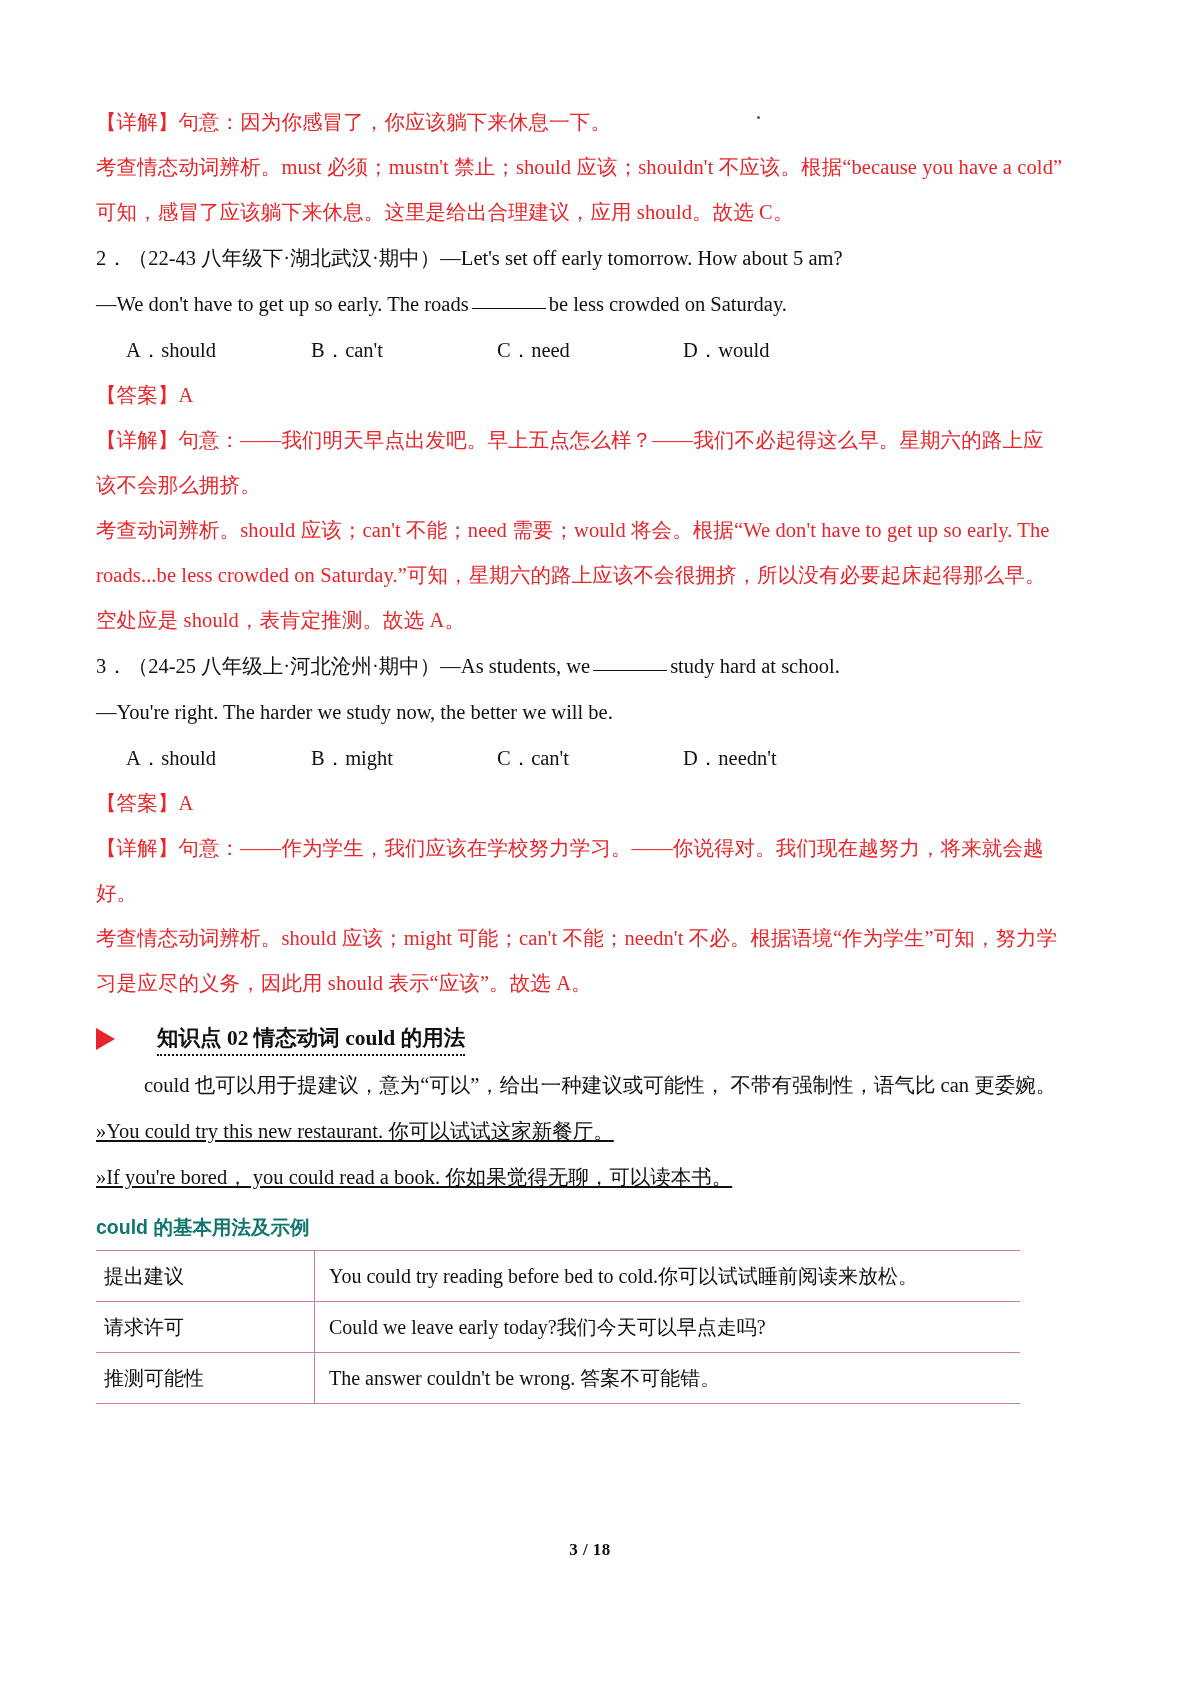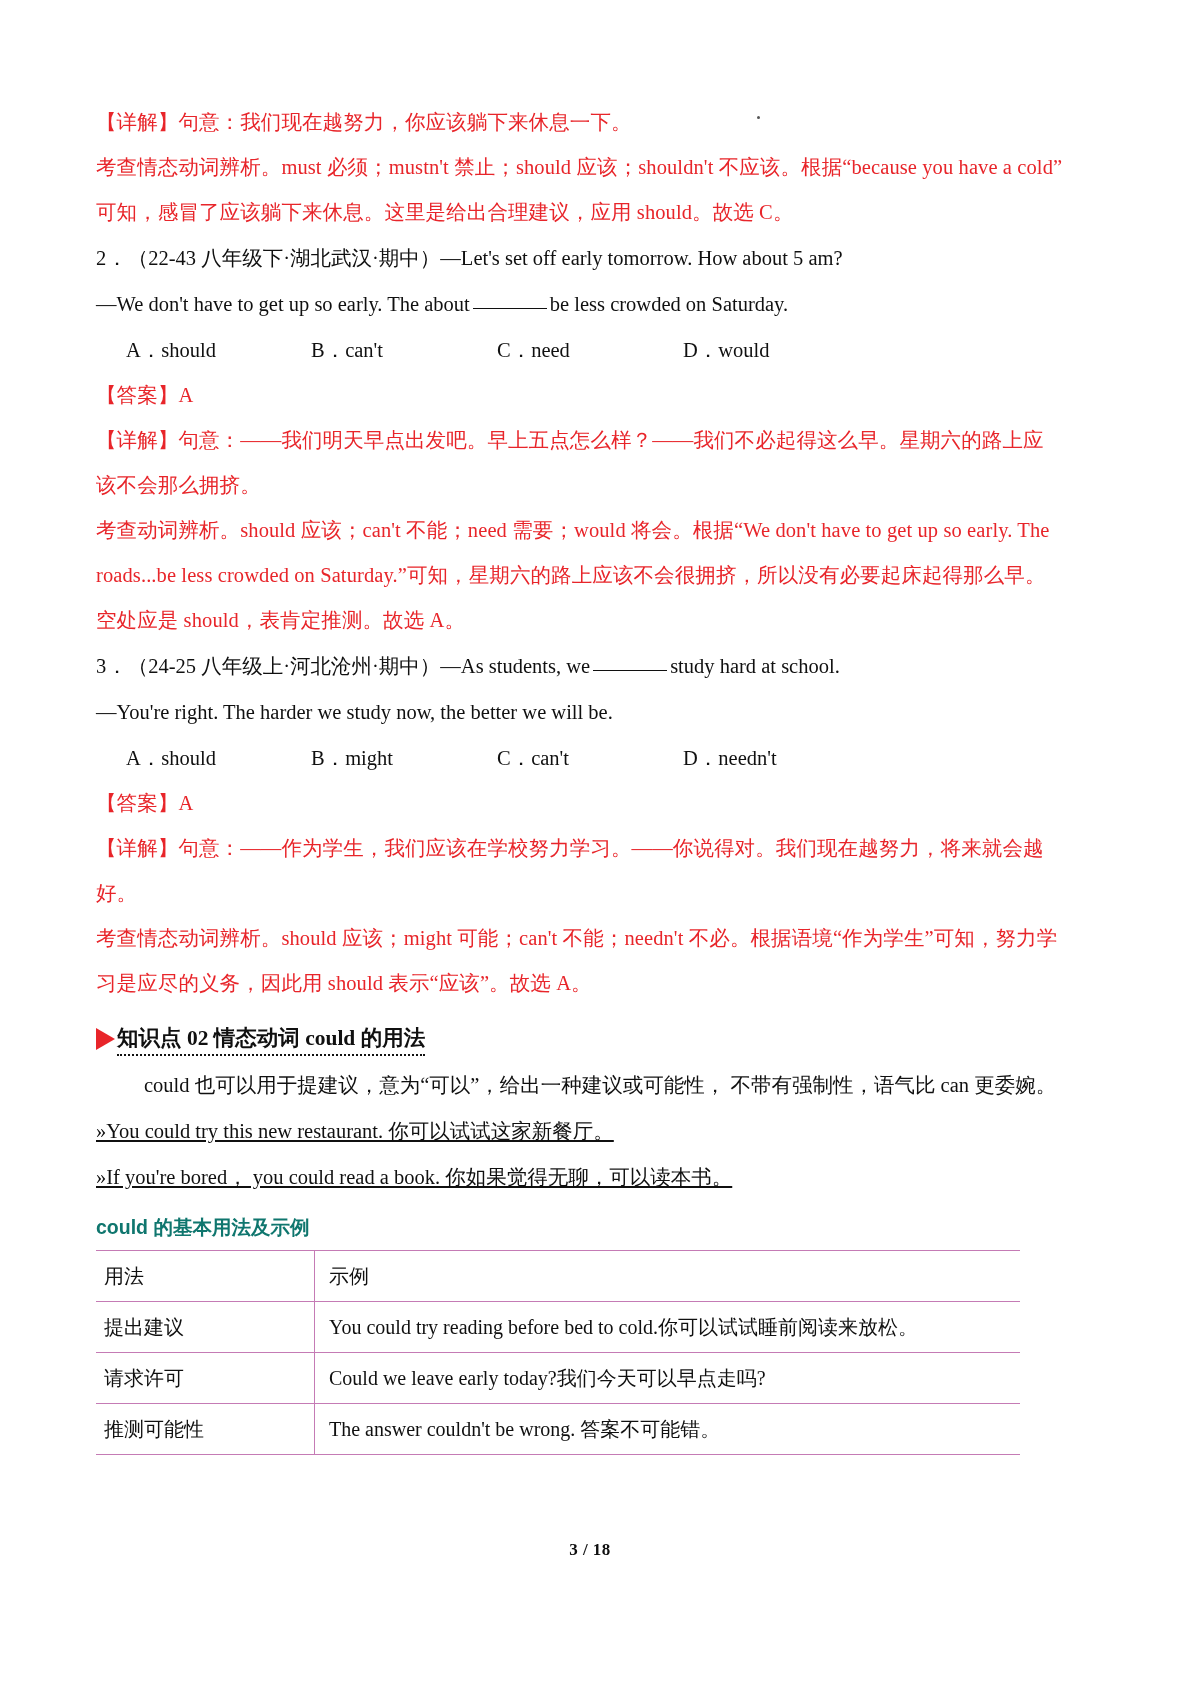--- a/index.html
+++ b/index.html
@@ -82,20 +82,21 @@
   .opt:nth-child(3) { width: 186px; }
   .opt:nth-child(4) { width: 180px; }
 
   
   .kp-heading {
     display: flex;
     align-items: center;
     margin-top: 14px;
     margin-bottom: 4px;
     height: 38px;
+    gap: 40px;
   }
   .kp-arrow {
     width: 0;
     height: 0;
     border-top: 11px solid transparent;
     border-bottom: 11px solid transparent;
     border-left: 19px solid #e8252a;
     margin-right: 2px;
     flex: 0 0 auto;
   }
@@ -180,29 +181,29 @@
 </style>
 </head>
 <body>
 
 <div class="page">
 
   <div class="top-dot"></div>
 
   <div class="content">
 
-    <div class="line red">【详解】句意：我们现在越努力，你应该躺下来休息一下。</div>
+    <div class="line red">【详解】句意：因为你感冒了，你应该躺下来休息一下。</div>
     <div class="line red">考查情态动词辨析。must 必须；mustn't 禁止；should 应该；shouldn't 不应该。根据“because you have a cold”</div>
     <div class="line red">可知，感冒了应该躺下来休息。这里是给出合理建议，应用 should。故选 C。</div>
 
     <div class="q-line">
       <span class="q-num">2．</span><span>（22-43 八年级下·湖北武汉·期中）</span><span>—Let's set off early tomorrow. How about 5 am?</span>
     </div>
     <div class="q-line">
-      <span>—We don't have to get up so early. The about</span><span class="blank-u"></span><span>be less crowded on Saturday.</span>
+      <span>—We don't have to get up so early. The roads</span><span class="blank-u"></span><span>be less crowded on Saturday.</span>
     </div>
     <div class="options">
       <span class="opt">A．should</span>
       <span class="opt">B．can't</span>
       <span class="opt">C．need</span>
       <span class="opt">D．would</span>
     </div>
     <div class="line red">【答案】A</div>
     <div class="line red">【详解】句意：——我们明天早点出发吧。早上五点怎么样？——我们不必起得这么早。星期六的路上应</div>
     <div class="line red">该不会那么拥挤。</div>
@@ -232,24 +233,20 @@
     </div>
 
     <div class="para">could 也可以用于提建议，意为“可以”，给出一种建议或可能性，  不带有强制性，语气比 can  更委婉。</div>
     <div class="example-line">»You could try this new restaurant.  你可以试试这家新餐厅。</div>
     <div class="example-line">»If you're bored，  you could read a book.  你如果觉得无聊，可以读本书。</div>
 
     <div class="green-head">could 的基本用法及示例</div>
 
     <table class="usage-table">
       <tbody>
-        <tr>
-          <td class="col1">用法</td>
-          <td class="col2">示例</td>
-        </tr>
         <tr>
           <td class="col1">提出建议</td>
           <td class="col2">You could try reading before bed to cold.你可以试试睡前阅读来放松。</td>
         </tr>
         <tr>
           <td class="col1">请求许可</td>
           <td class="col2">Could we leave early today?我们今天可以早点走吗?</td>
         </tr>
         <tr>
           <td class="col1">推测可能性</td>

